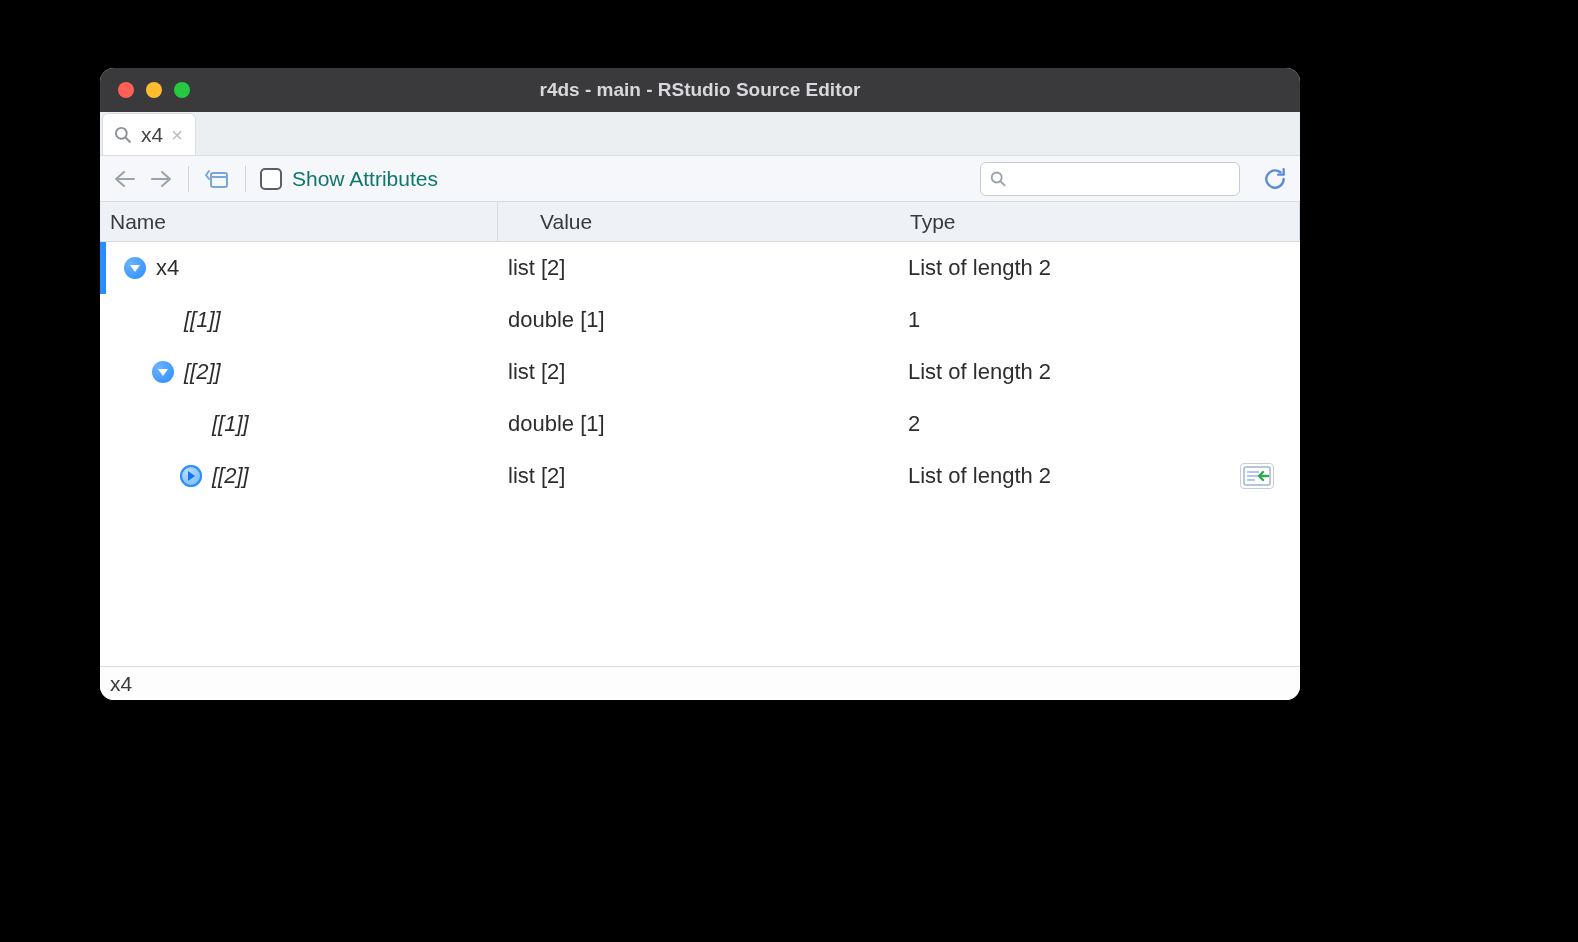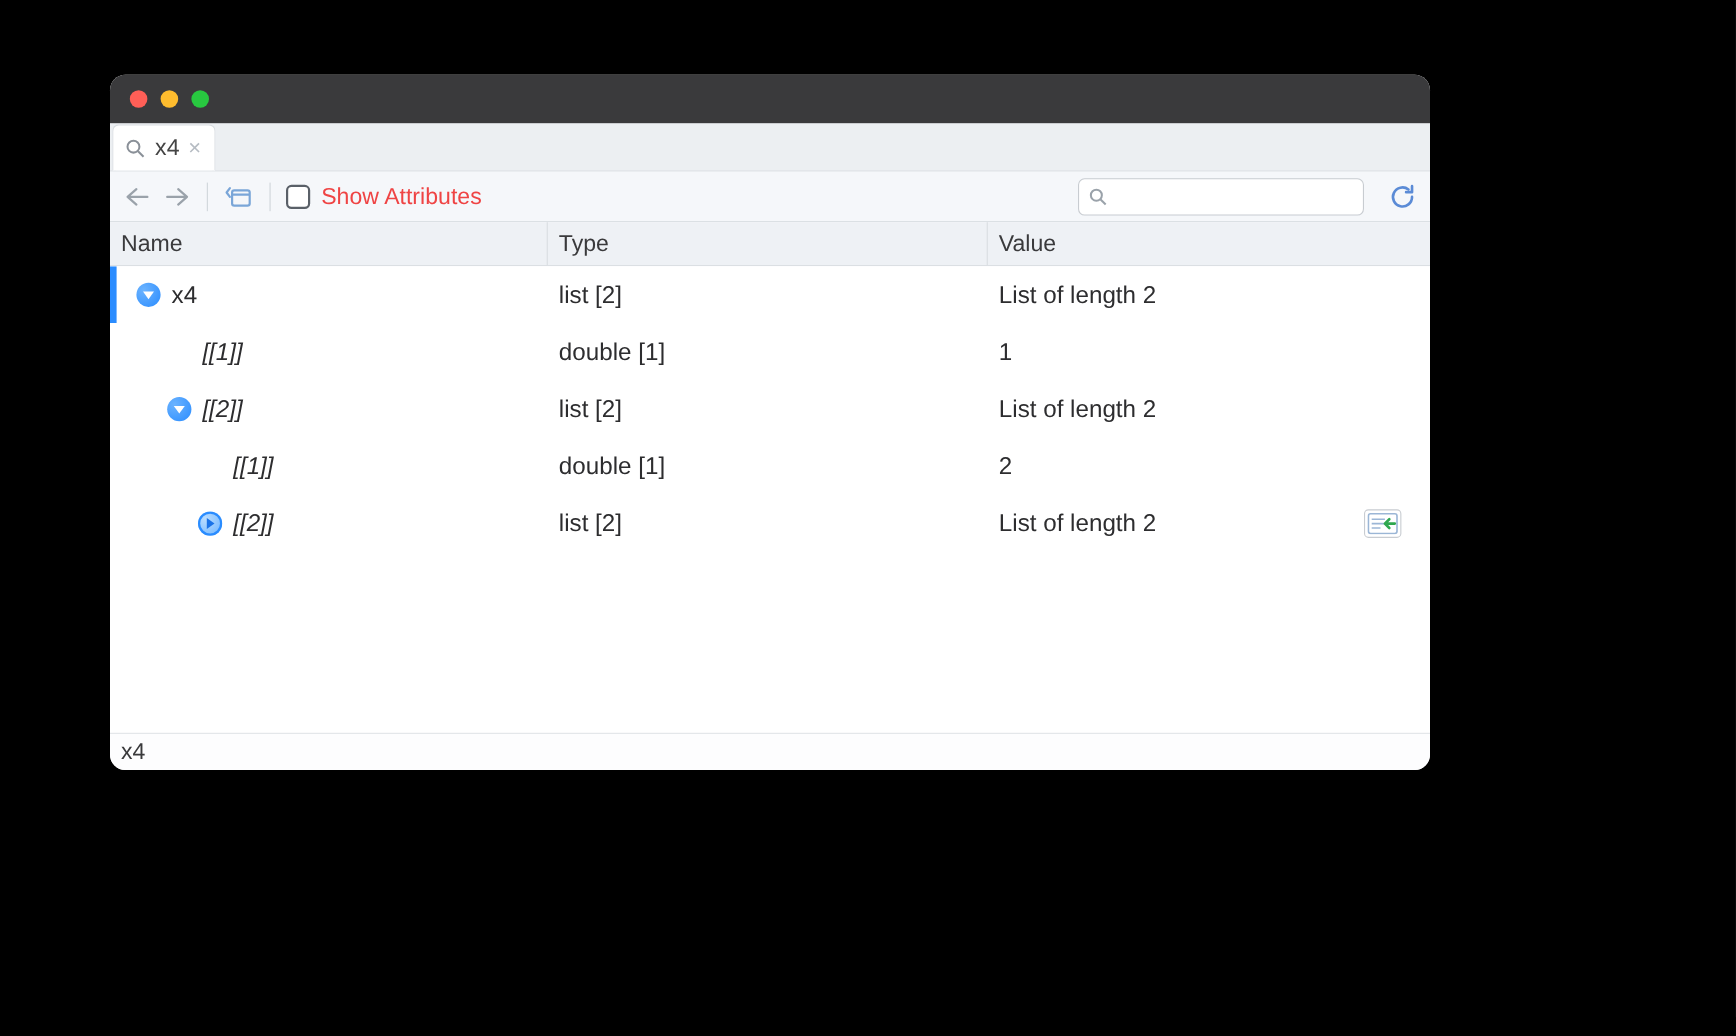--- a/index.html
+++ b/index.html
@@ -92,21 +92,21 @@
   .tb-btn {
     display: flex; align-items: center; justify-content: center;
     color: #9aa2aa;
     cursor: pointer;
   }
   .tb-sep { width:1px; height:26px; background:#d0d5da; margin: 0 4px; }
   .checkbox {
     width: 22px; height: 22px; border: 2px solid #5a6068;
     border-radius: 5px; background:#fff;
   }
-  .showattr-label { font-size: 21px; color:#ef4444; }
+  .showattr-label { font-size: 21px; color:#0f766e; }
   .spacer { flex: 1; }
   .searchbox {
     display:flex; align-items:center;
     width: 260px; height: 34px;
     background:#fff;
     border:1px solid #c8ccd1; border-radius:6px;
     padding: 0 8px;
     color:#9aa2aa;
   }
   .searchbox input {
@@ -116,20 +116,21 @@
   .refresh { color:#5b8bd6; margin-left:12px; }
 
   
   .headers {
     height: 40px;
     background: #eef1f5;
     border-bottom: 1px solid #d9dde1;
     display:flex;
     font-size: 21px;
     color:#3a3a3c;
+    gap:32px;
   }
   .headers .col { display:flex; align-items:center; padding-left:10px; }
   .col-name  { width: 398px; border-right:1px solid #d9dde1; }
   .col-type  { width: 400px; border-right:1px solid #d9dde1; }
   .col-value { flex:1; }
 
   
   .tree-body {
     flex:1;
     background:#fff;
@@ -204,20 +205,21 @@
 <body>
 
 <div class="window">
 
   <div class="titlebar">
     <div class="traffic-lights">
       <div class="light close"></div>
       <div class="light min"></div>
       <div class="light max"></div>
     </div>
+    <div class="title">r4ds - main - RStudio Source Editor</div>
   </div>
 
   <div class="tabbar">
     <div class="tab">
       <span class="tab-icon">
         <svg width="20" height="20" viewBox="0 0 24 24" fill="none" stroke="currentColor" stroke-width="2.2">
           <circle cx="10" cy="10" r="6.5"></circle>
             <line x1="15" y1="15" x2="21" y2="21"></line>
         </svg>
       </span>
@@ -259,22 +261,22 @@
     <div class="tb-btn refresh">
       <svg width="26" height="26" viewBox="0 0 24 24" fill="none" stroke="currentColor" stroke-width="2.2">
         <path d="M20 12a8 8 0 1 1-3-6.2" stroke-linecap="round"></path>
         <path d="M20 3 L20 8 L15 8" stroke-linecap="round" stroke-linejoin="round"></path>
       </svg>
     </div>
   </div>
 
   <div class="headers">
     <div class="col col-name">Name</div>
+    <div class="col col-value">Value</div>
     <div class="col col-type">Type</div>
-    <div class="col col-value">Value</div>
   </div>
 
   <div class="tree-body" id="tree-body">
       <div class="row selected">
         <div class="c-name">
           <span class="indent" style="width: 24px;"></span>
           <span class="disclose down"></span>
           <span>x4</span>
         </div>
         <div class="c-type">list [2]</div>

